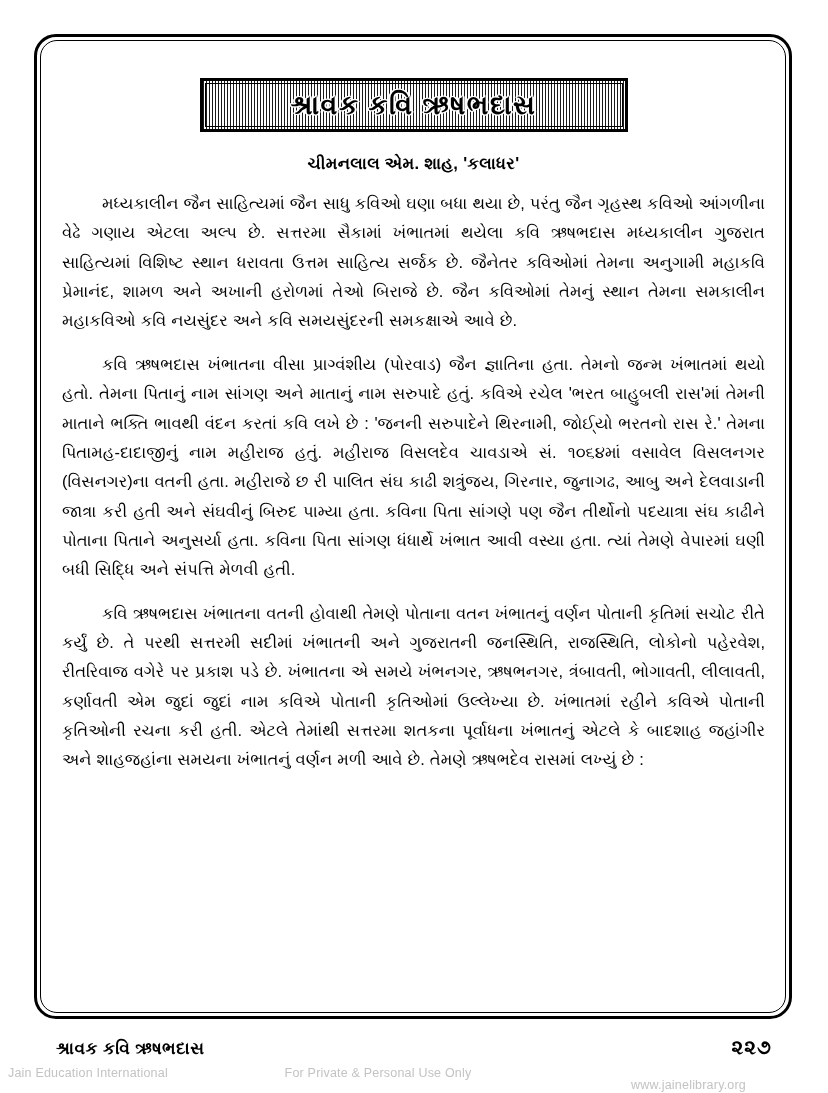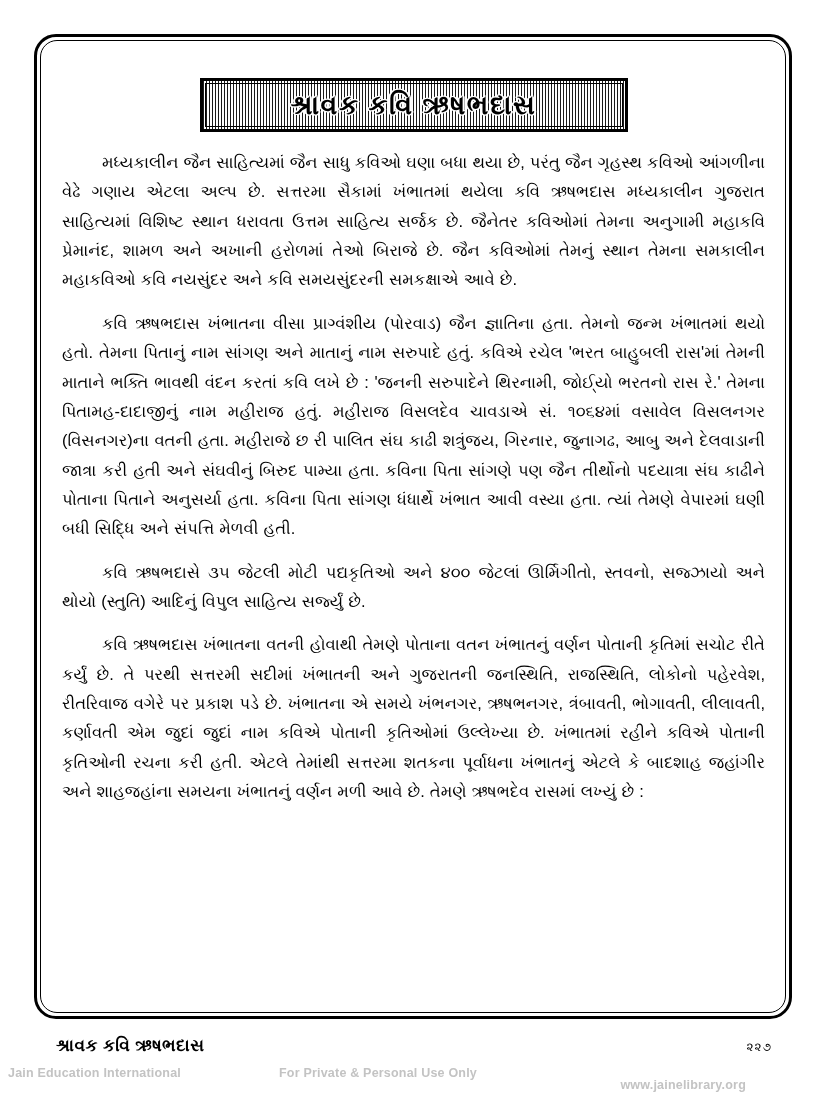--- a/index.html
+++ b/index.html
@@ -126,61 +126,60 @@
     justify-content: space-between;
   }
   .running-head {
     font-family: "Liberation Sans", "DejaVu Sans", sans-serif;
     font-size: 17px;
     font-weight: bold;
     letter-spacing: 0.4px;
   }
   .page-number {
     font-family: "Liberation Sans", "DejaVu Sans", sans-serif;
-    font-size: 12px;
-    font-weight: normal;
+    font-size: 20px;
+    font-weight: bold;
     letter-spacing: 1px;
   }
 
   
   #watermark-strip {
     position: absolute;
     left: 0;
     top: 1062px;
     width: 756px;
     height: 22px;
     display: flex;
     align-items: center;
     color: #c3c3c3;
     font-family: "Liberation Sans", "DejaVu Sans", sans-serif;
     font-size: 12.5px;
     letter-spacing: 0.2px;
-    font-weight: bold;
   }
   #watermark-left   { position: absolute; left: 8px; }
   #watermark-center { position: absolute; left: 50%; transform: translateX(-50%); text-align: center; }
   #watermark-right  { position: absolute; right: 10px; margin-top: 24px; }
 </style>
 </head>
 <body>
 
 <div id="page-frame-outer"></div>
 <div id="page-frame-inner"></div>
 
 <div id="content">
 
   <div id="title-banner">
     <span class="banner-title">શ્રાવક કવિ ઋષભદાસ</span>
   </div>
 
+  <div class="byline">ચીમનલાલ એમ. શાહ, 'કલાધર'</div>
 
   <div class="body-text">
     <p class="para">મધ્યકાલીન જૈન સાહિત્યમાં જૈન સાધુ કવિઓ ઘણા બધા થયા છે, પરંતુ જૈન ગૃહસ્થ કવિઓ આંગળીના વેઢે ગણાય એટલા અલ્પ છે. સત્તરમા સૈકામાં ખંભાતમાં થયેલા કવિ ઋષભદાસ મધ્યકાલીન ગુજરાત સાહિત્યમાં વિશિષ્ટ સ્થાન ધરાવતા ઉત્તમ સાહિત્ય સર્જક છે. જૈનેતર કવિઓમાં તેમના અનુગામી મહાકવિ પ્રેમાનંદ, શામળ અને અખાની હરોળમાં તેઓ બિરાજે છે. જૈન કવિઓમાં તેમનું સ્થાન તેમના સમકાલીન મહાકવિઓ કવિ નયસુંદર અને કવિ સમયસુંદરની સમકક્ષાએ આવે છે.</p>
     <p class="para">કવિ ઋષભદાસ ખંભાતના વીસા પ્રાગ્વંશીય (પોરવાડ) જૈન જ્ઞાતિના હતા. તેમનો જન્મ ખંભાતમાં થયો હતો. તેમના પિતાનું નામ સાંગણ અને માતાનું નામ સરુપાદે હતું. કવિએ રચેલ 'ભરત બાહુબલી રાસ'માં તેમની માતાને ભક્તિ ભાવથી વંદન કરતાં કવિ લખે છે : 'જનની સરુપાદેને થિરનામી, જોઈ્યો ભરતનો રાસ રે.' તેમના પિતામહ-દાદાજીનું નામ મહીરાજ હતું. મહીરાજ વિસલદેવ ચાવડાએ સં. ૧૦૬૪માં વસાવેલ વિસલનગર (વિસનગર)ના વતની હતા. મહીરાજે છ રી પાલિત સંઘ કાઢી શત્રુંજય, ગિરનાર, જુનાગઢ, આબુ અને દેલવાડાની જાત્રા કરી હતી અને સંઘવીનું બિરુદ પામ્યા હતા. કવિના પિતા સાંગણે પણ જૈન તીર્થોનો પદયાત્રા સંઘ કાઢીને પોતાના પિતાને અનુસર્યા હતા. કવિના પિતા સાંગણ ધંધાર્થે ખંભાત આવી વસ્યા હતા. ત્યાં તેમણે વેપારમાં ઘણી બધી સિદ્ધિ અને સંપત્તિ મેળવી હતી.</p>
-    <p class="para">કવિ ઋષભદાસે ૩૫ જેટલી મોટી પદ્યકૃતિઓ અને ૪૦૦ જેટલાં ઊર્મિગીતો, સ્તવનો, સજ્ઝાયો અને થોયો (સ્તુતિ) આદિનું વિપુલ સાહિત્ય સર્જ્યું છે.</p>
     <p class="para">કવિ ઋષભદાસ ખંભાતના વતની હોવાથી તેમણે પોતાના વતન ખંભાતનું વર્ણન પોતાની કૃતિમાં સચોટ રીતે કર્યું છે. તે પરથી સત્તરમી સદીમાં ખંભાતની અને ગુજરાતની જનસ્થિતિ, રાજસ્થિતિ, લોકોનો પહેરવેશ, રીતરિવાજ વગેરે પર પ્રકાશ પડે છે. ખંભાતના એ સમયે ખંભનગર, ઋષભનગર, ત્રંબાવતી, ભોગાવતી, લીલાવતી, કર્ણાવતી એમ જુદાં જુદાં નામ કવિએ પોતાની કૃતિઓમાં ઉલ્લેખ્યા છે. ખંભાતમાં રહીને કવિએ પોતાની કૃતિઓની રચના કરી હતી. એટલે તેમાંથી સત્તરમા શતકના પૂર્વાધના ખંભાતનું એટલે કે બાદશાહ જહાંગીર અને શાહજહાંના સમયના ખંભાતનું વર્ણન મળી આવે છે. તેમણે ઋષભદેવ રાસમાં લખ્યું છે :</p>
   </div>
 
 </div>
 
 <div id="running-footer">
   <span class="running-head">શ્રાવક કવિ ઋષભદાસ</span>
   <span class="page-number">૨૨૭</span>
 </div>
 

